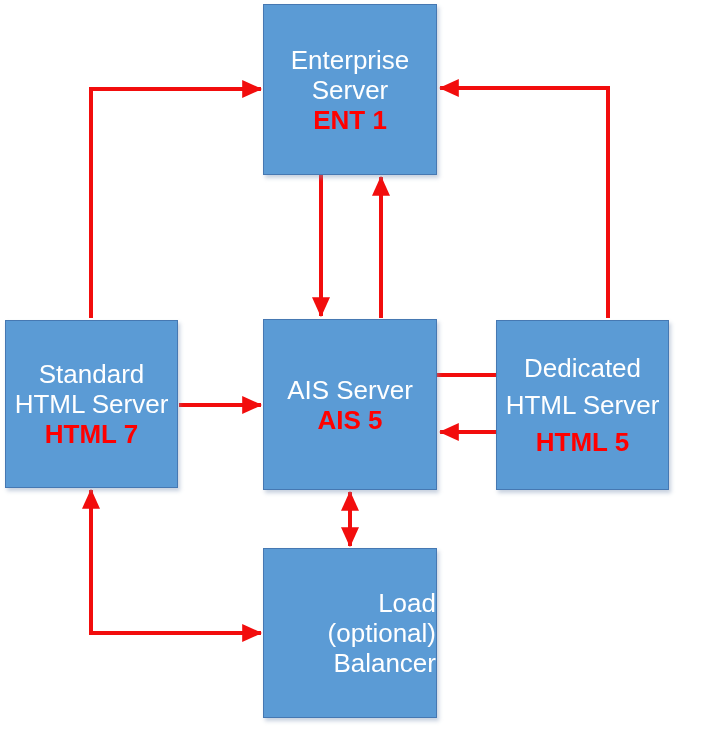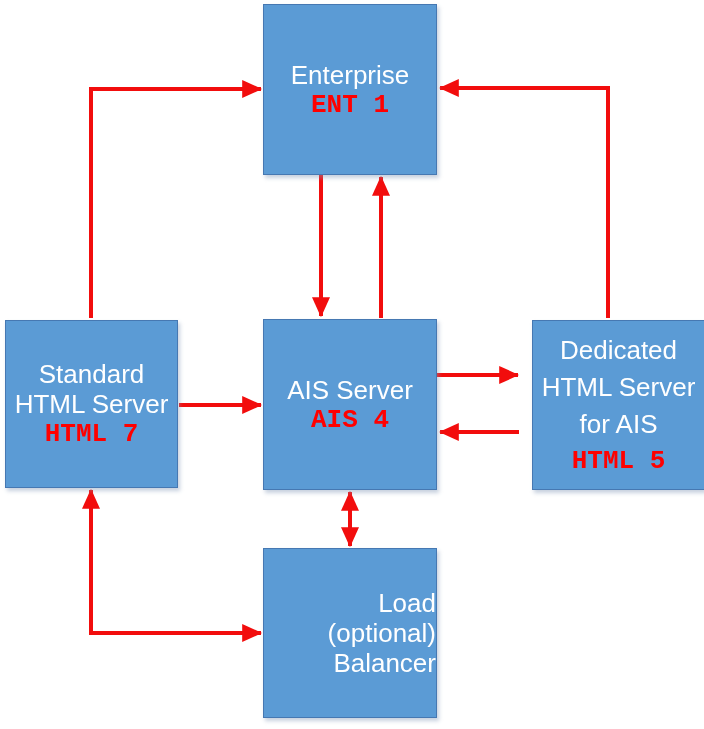--- a/index.html
+++ b/index.html
@@ -20,25 +20,25 @@
   .node{
     position:absolute;
     background:var(--box-fill);
     border:1px solid var(--box-border);
     box-shadow:2px 3px 4px rgba(130,152,185,0.45);
     color:var(--box-text);
     display:flex;flex-direction:column;align-items:center;justify-content:center;
     text-align:center;font-size:26px;line-height:30px;
   }
   .node .nline{display:block;}
-  .node .nid{color:var(--id-text);font-weight:bold;font-family:Liberation Mono, monospace;}
+  .node .nid{color:var(--id-text);font-weight:bold;}
   .n-ent  {left:263px;top:4px;  width:174px;height:171px;}
   .n-html1{left:5px;  top:320px;width:173px;height:168px;}
   .n-ais  {left:263px;top:319px;width:174px;height:171px;}
-  .n-html2{left:532px;top:320px;width:173px;height:170px;gap:7px;}
+  .n-html2{left:496px;top:320px;width:173px;height:170px;gap:7px;}
   .n-lb   {left:263px;top:548px;width:174px;height:170px;align-items:flex-end;}
 </style>
 </head>
 <body>
 
 <div class="canvas">
 
   <svg class="arrows" viewBox="0 0 704 729">
     <defs>
       <marker id="ah" markerWidth="5" markerHeight="4.5" refX="4.7" refY="2.25" orient="auto-start-reverse" markerUnits="strokeWidth">
@@ -51,38 +51,38 @@
     <path class="arrow" d="M381,318 V177" marker-end="url(#ah)"></path>
     <path class="arrow" d="M179,405 H261" marker-end="url(#ah)"></path>
     <path class="arrow" d="M437,375 H518" marker-end="url(#ah)"></path>
     <path class="arrow" d="M519,432 H440" marker-end="url(#ah)"></path>
     <path class="arrow" d="M350,492 V546" marker-start="url(#ah)" marker-end="url(#ah)"></path>
     <path class="arrow" d="M91,490 V633 H261" marker-start="url(#ah)" marker-end="url(#ah)"></path>
   </svg>
 
   <div class="node n-ent">
     <span class="nline">Enterprise</span>
+    <span class="nline">Server</span>
     <span class="nline nid">ENT 1</span>
   </div>
 
   <div class="node n-html1">
     <span class="nline">Standard</span>
     <span class="nline">HTML Server</span>
     <span class="nline nid">HTML 7</span>
   </div>
 
   <div class="node n-ais">
     <span class="nline">AIS Server</span>
-    <span class="nline nid">AIS 4</span>
+    <span class="nline nid">AIS 5</span>
   </div>
 
   <div class="node n-html2">
     <span class="nline">Dedicated</span>
     <span class="nline">HTML Server</span>
-    <span class="nline">for AIS</span>
     <span class="nline nid">HTML 5</span>
   </div>
 
   <div class="node n-lb">
     <span class="nline">Load</span>
     <span class="nline">(optional)</span>
     <span class="nline">Balancer</span>
   </div>
 
 </div>

